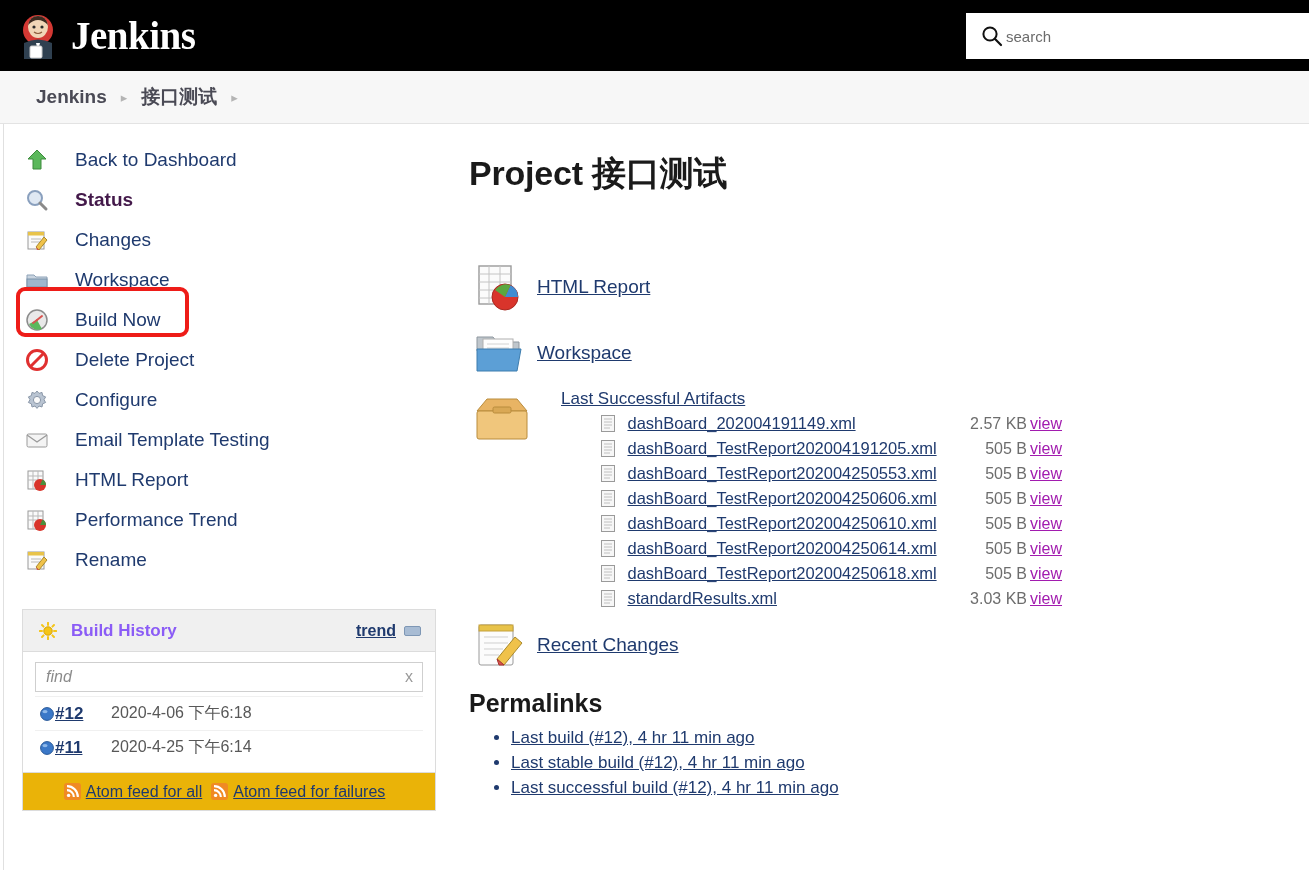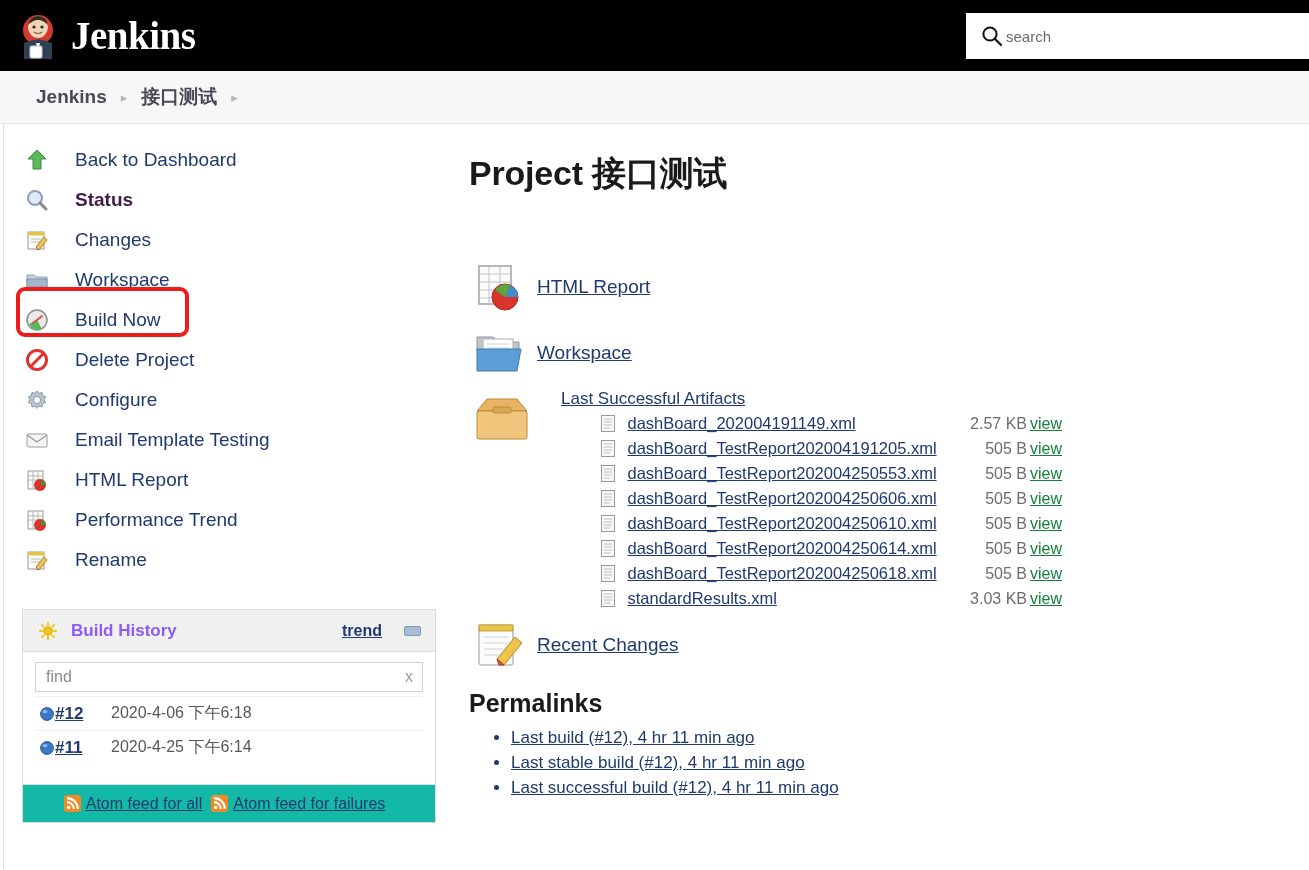--- a/index.html
+++ b/index.html
@@ -153,21 +153,21 @@
     display: flex; align-items: center;
     padding: 0 14px 0 16px;
   }
   #bh-sun-icon { width: 18px; height: 18px; flex: none; }
   #bh-title {
     margin-left: 14px;
     font-size: 17px; font-weight: bold; color: #8b5cf6;
   }
   #bh-trend-wrap {
     margin-left: auto;
-    display: flex; align-items: center; gap: 14px;
+    display: flex; align-items: center;
   }
   #bh-trend {
     font-size: 16px; font-weight: bold;
     color: #1f3a6e;
     text-decoration: underline;
     cursor: pointer;
   }
   #bh-collapse {
     margin-left: 8px;
     width: 17px; height: 10px;
@@ -183,20 +183,21 @@
     border: 1px solid #cfcfcf;
     display: flex; align-items: center;
     margin-bottom: 4px;
   }
   #bh-find-input {
     border: none; outline: none; background: transparent;
     font-size: 16px; color: #701a75;
     padding-left: 10px;
     width: 330px; height: 30px;
     font-family: "Liberation Sans", sans-serif;
+    font-style: italic;
   }
   #bh-find-input::placeholder { color: #8b8b8b; opacity: 1; }
   #bh-find-clear {
     position: absolute; right: 9px; top: 5px;
     font-size: 16px; color: #9a9a9a; cursor: pointer;
     line-height: 18px;
   }
   .build-row {
     display: flex; align-items: center;
     height: 34px;
@@ -209,24 +210,24 @@
     font-size: 17px; font-weight: bold;
     color: #1f3a6e; text-decoration: underline;
     cursor: pointer;
   }
   .build-time {
     font-size: 16px; color: #585858;
     white-space: nowrap;
   }
   #bh-footer {
     border-top: 1px solid #dcdcdc;
-    background: #14b8a6;
+    background: #eab308;
     height: 38px;
     display: flex; align-items: center; justify-content: center;
-    margin-top: 20px;
+    margin-top: 8px;
   }
   .rss-icon { width: 17px; height: 17px; flex: none; }
   .feed-link {
     font-size: 16px; color: #1f3a6e;
     text-decoration: underline;
     margin: 0 9px 0 5px;
     cursor: pointer; white-space: nowrap;
   }
 
   
@@ -296,21 +297,21 @@
   }
   .art-size {
     text-align: right;
     font-size: 16px;
     color: #6d6d6d;
     white-space: nowrap;
     padding-right: 2px !important;
   }
   .art-view {
     font-size: 16px;
-    color: #15803d;
+    color: #a21caf;
     text-decoration: underline;
     cursor: pointer;
     padding-left: 1px !important;
     width: 40px;
   }
 
   #permalinks-title {
     margin: 18px 0 0 20px;
     font-size: 25px; font-weight: bold; color: #1a1a1a;
   }

